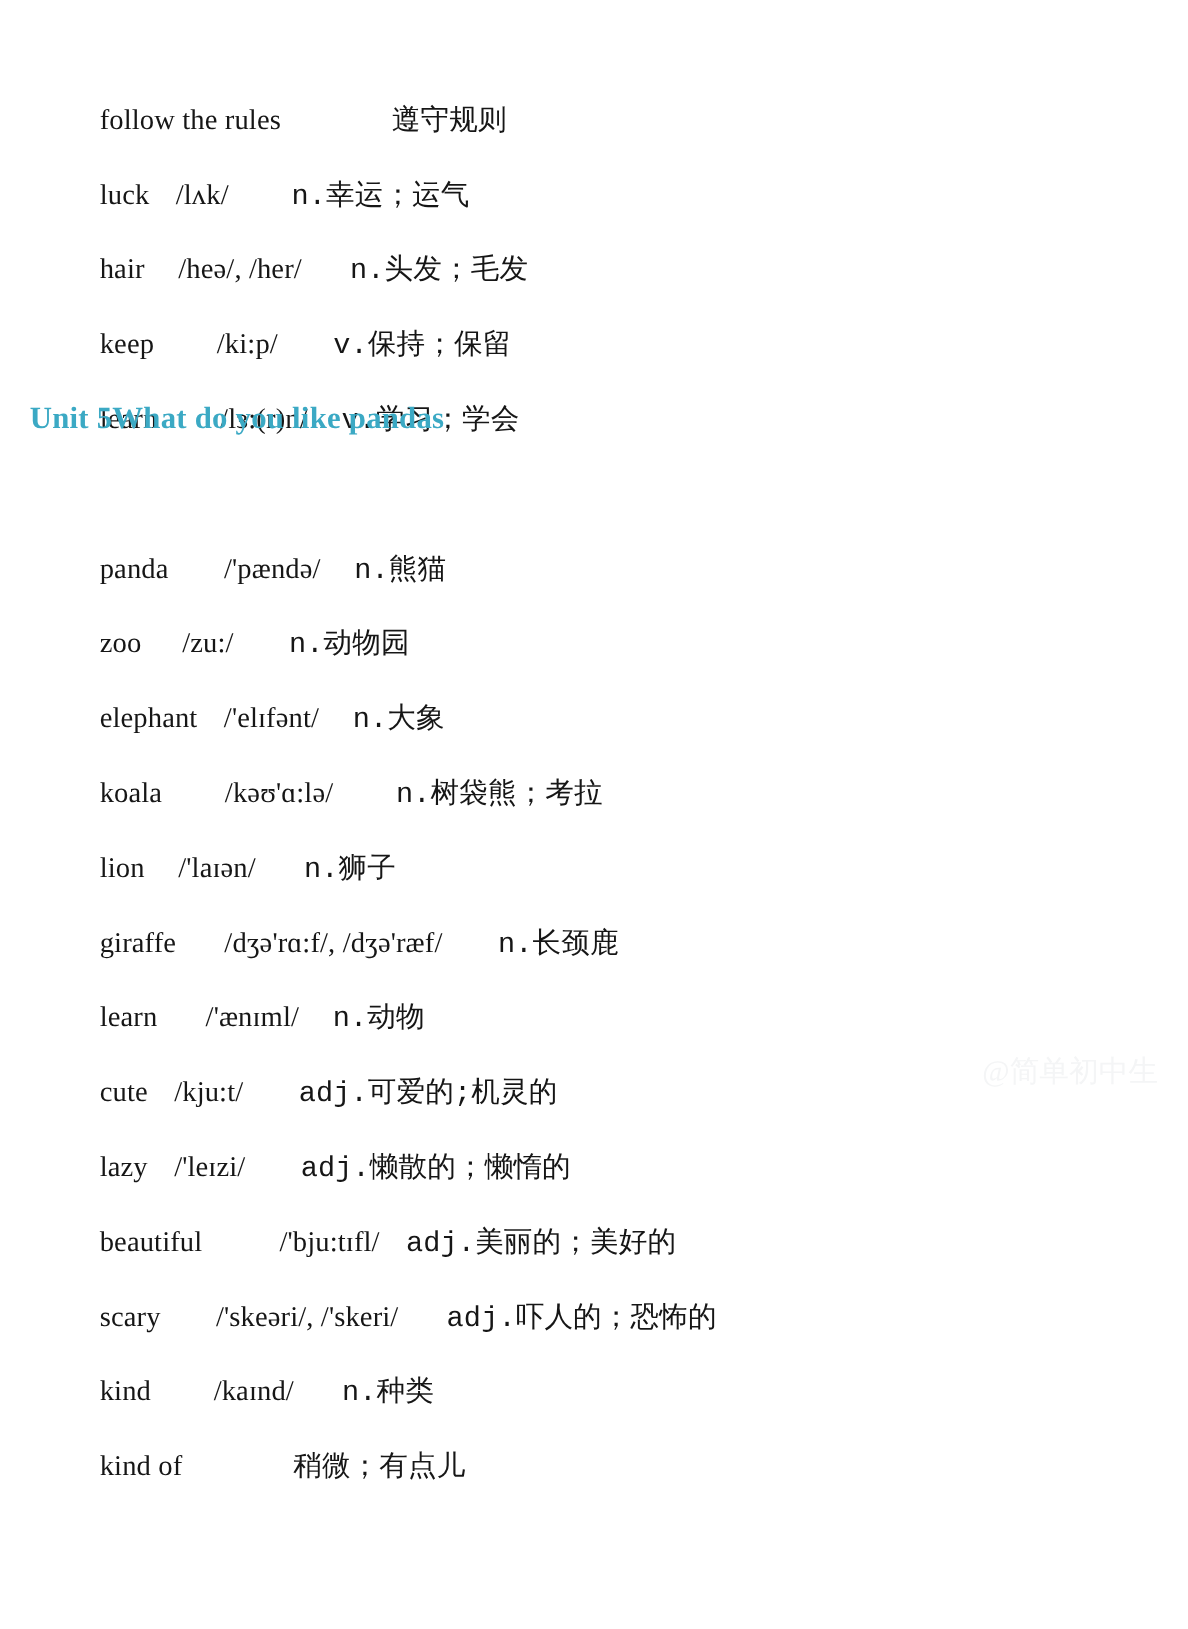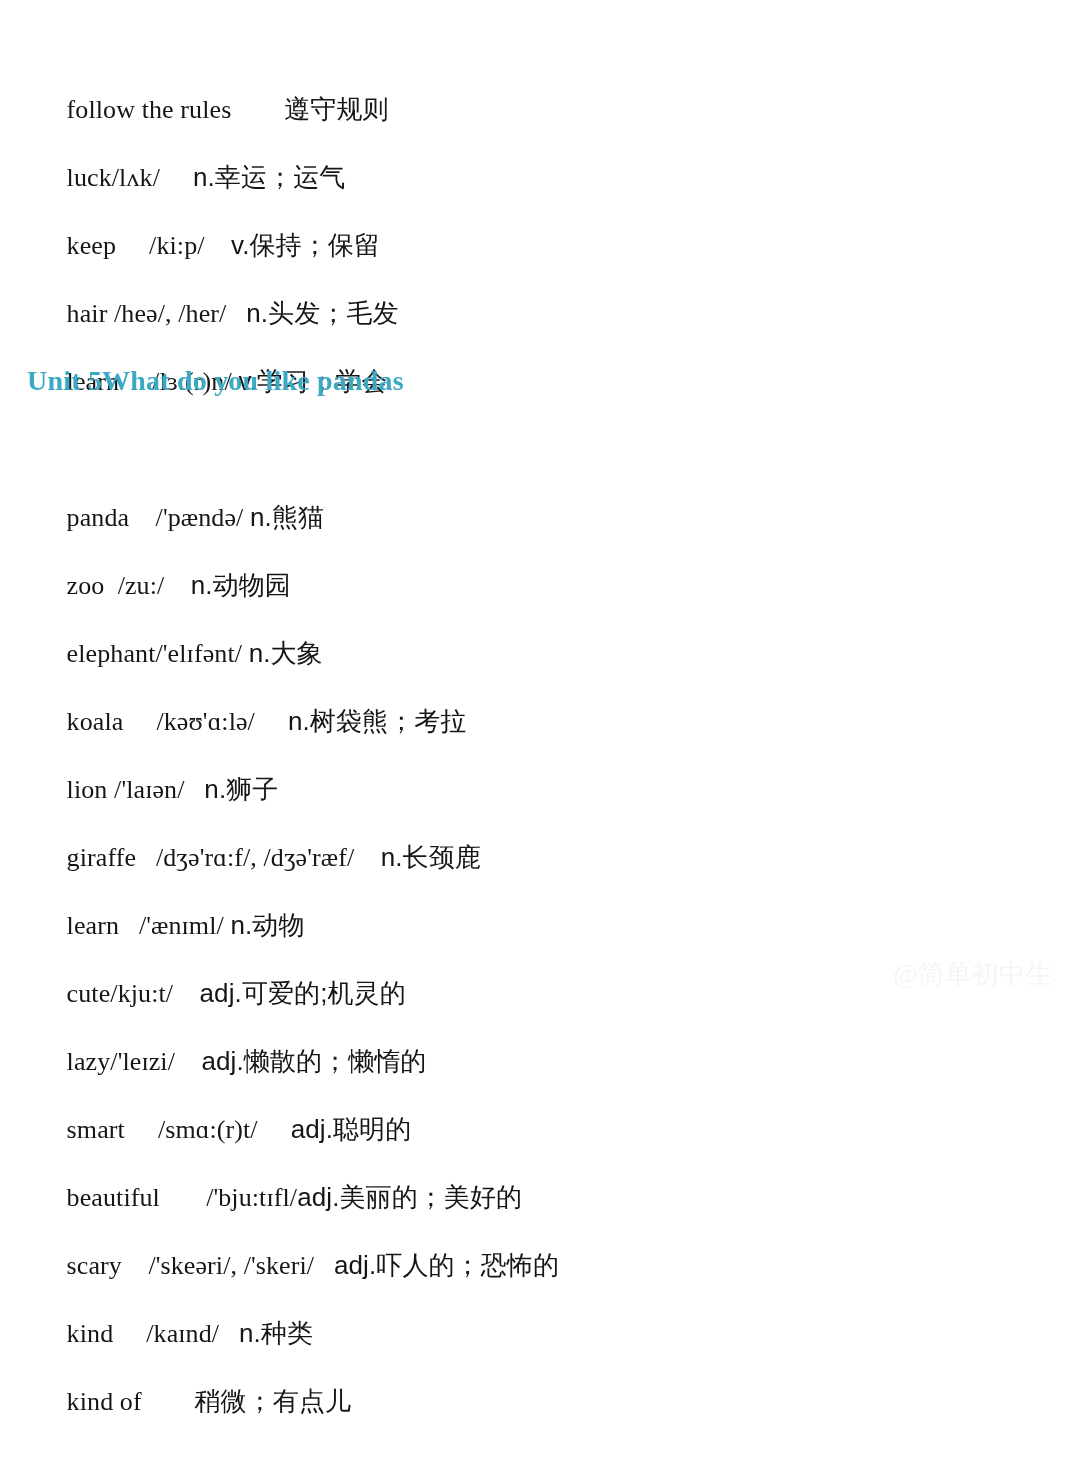--- a/index.html
+++ b/index.html
@@ -30,23 +30,24 @@
     white-space: pre;
     font-size: 26px;
     color: #161616;
     letter-spacing: 0.1px;
   }
   .vocab-row .word,
   .vocab-row .phon,
   .vocab-row .mean {
     display: inline;
     white-space: pre;
+    margin-left: 24px;
   }
   .vocab-row .mean {
-    font-family: Liberation Sans, sans-serif;
+    font-family: Liberation Mono, monospace;
   }
   .unit-heading {
     height: 68px;
     line-height: 68px;
     padding-left: 27px;
     font-size: 28px;
     font-weight: bold;
     color: #3ba9c4;
     white-space: pre;
     letter-spacing: 0.2px;
@@ -72,24 +73,24 @@
 
   <div class="vocab-list">
 
     <div class="vocab-row">
       <span class="word">follow the rules</span><span class="gap">        </span><span class="phon"></span><span class="gap"></span><span class="mean">遵守规则</span>
     </div>
     <div class="vocab-row">
       <span class="word">luck</span><span class="gap"></span><span class="phon">/lʌk/</span><span class="gap">     </span><span class="mean">n.幸运；运气</span>
     </div>
     <div class="vocab-row">
-      <span class="word">keep</span><span class="gap">     </span><span class="phon">/ki:p/</span><span class="gap">    </span><span class="mean">v.保持；保留</span>
+      <span class="word">hair</span><span class="gap"> </span><span class="phon">/heə/, /her/</span><span class="gap">   </span><span class="mean">n.头发；毛发</span>
     </div>
     <div class="vocab-row">
-      <span class="word">hair</span><span class="gap"> </span><span class="phon">/heə/, /her/</span><span class="gap">   </span><span class="mean">n.头发；毛发</span>
+      <span class="word">keep</span><span class="gap">     </span><span class="phon">/ki:p/</span><span class="gap">    </span><span class="mean">v.保持；保留</span>
     </div>
     <div class="vocab-row">
       <span class="word">learn</span><span class="gap">     </span><span class="phon">/lɜ:(r)n/</span><span class="gap"> </span><span class="mean">v.学习；学会</span>
     </div>
 
     <div class="unit-heading">Unit 5What do you like pandas</div>
 
     <div class="vocab-row">
       <span class="word">panda</span><span class="gap">    </span><span class="phon">/'pændə/</span><span class="gap"> </span><span class="mean">n.熊猫</span>
     </div>
@@ -111,23 +112,20 @@
     <div class="vocab-row">
       <span class="word">learn</span><span class="gap">   </span><span class="phon">/'ænɪml/</span><span class="gap"> </span><span class="mean">n.动物</span>
     </div>
     <div class="vocab-row">
       <span class="word">cute</span><span class="gap"></span><span class="phon">/kju:t/</span><span class="gap">    </span><span class="mean">adj.可爱的;机灵的</span>
     </div>
     <div class="vocab-row">
       <span class="word">lazy</span><span class="gap"></span><span class="phon">/'leɪzi/</span><span class="gap">    </span><span class="mean">adj.懒散的；懒惰的</span>
     </div>
     <div class="vocab-row">
-      <span class="word">smart</span><span class="gap">     </span><span class="phon">/smɑ:(r)t/</span><span class="gap">     </span><span class="mean">adj.聪明的</span>
-    </div>
-    <div class="vocab-row">
       <span class="word">beautiful</span><span class="gap">       </span><span class="phon">/'bju:tɪfl/</span><span class="gap"></span><span class="mean">adj.美丽的；美好的</span>
     </div>
     <div class="vocab-row">
       <span class="word">scary</span><span class="gap">    </span><span class="phon">/'skeəri/, /'skeri/</span><span class="gap">   </span><span class="mean">adj.吓人的；恐怖的</span>
     </div>
     <div class="vocab-row">
       <span class="word">kind</span><span class="gap">     </span><span class="phon">/kaɪnd/</span><span class="gap">   </span><span class="mean">n.种类</span>
     </div>
     <div class="vocab-row">
       <span class="word">kind of</span><span class="gap">        </span><span class="phon"></span><span class="gap"></span><span class="mean">稍微；有点儿</span>

